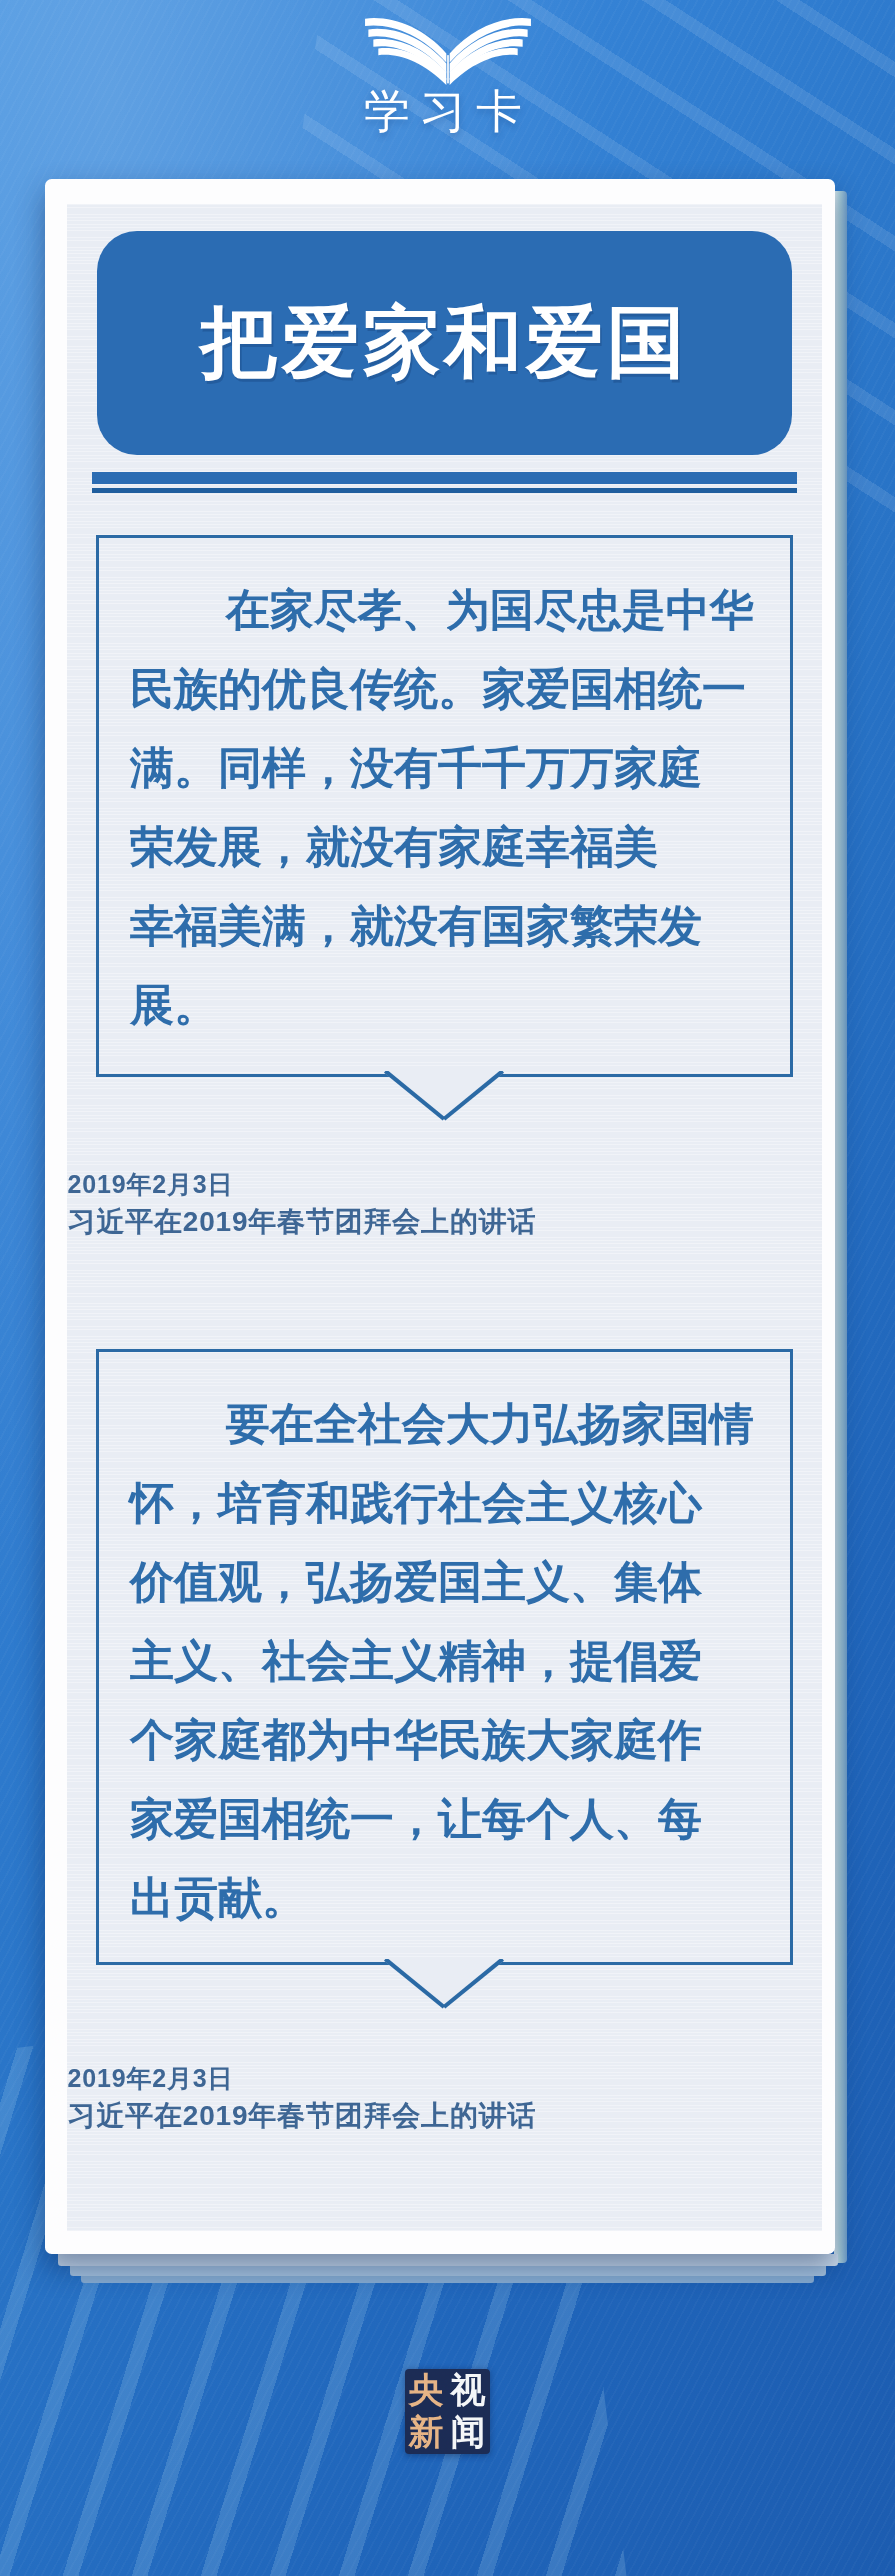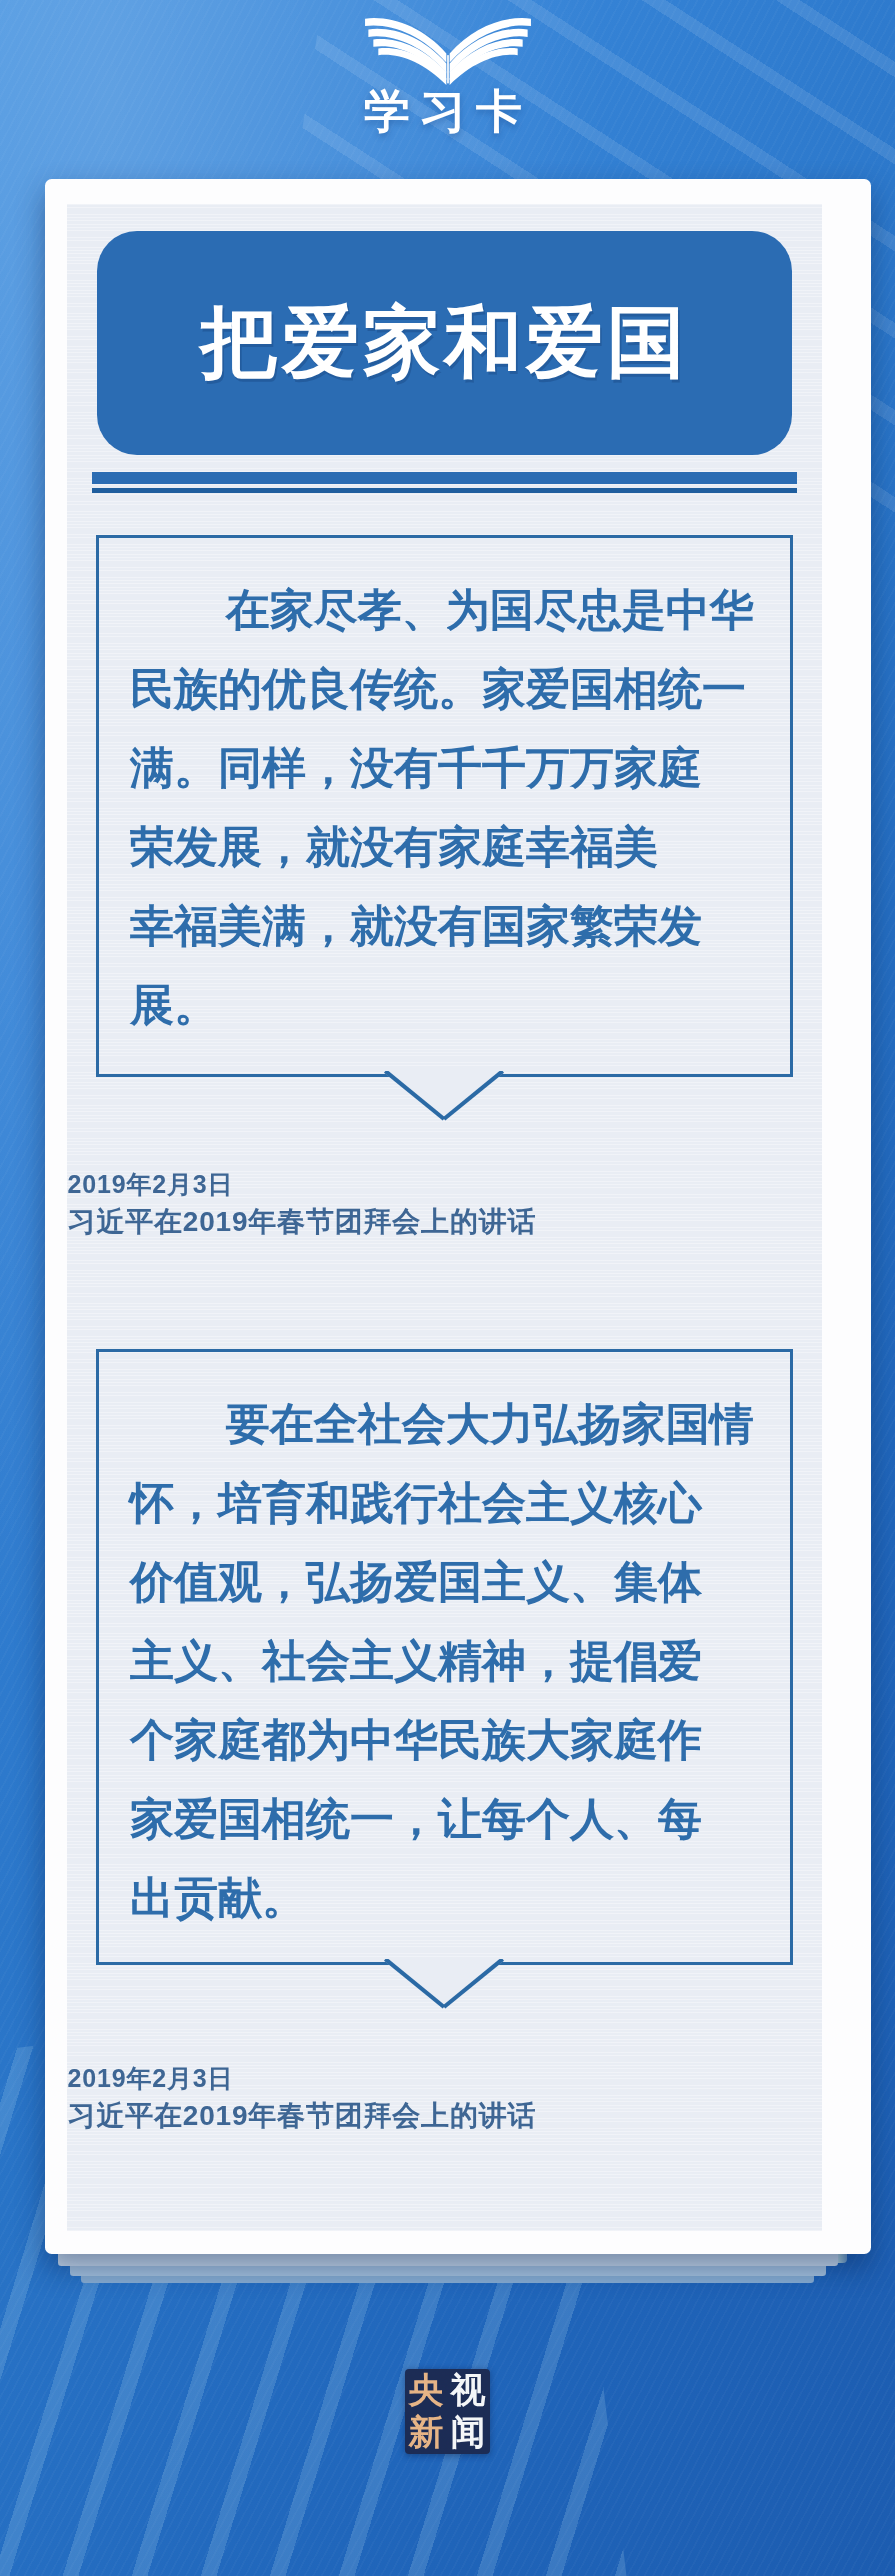--- a/index.html
+++ b/index.html
@@ -17,34 +17,34 @@
     background:repeating-linear-gradient(24deg,transparent 0 60px,rgba(255,255,255,0.10) 60px 73px);}
   .bg-fan-bl{position:absolute;left:-216px;bottom:-116px;width:813px;height:663px;
     transform:rotate(-7deg);
     background:repeating-linear-gradient(114deg,transparent 0 51px,rgba(205,240,250,0.16) 51px 66px);}
   .bg-glow{position:absolute;inset:0;
     background:radial-gradient(ellipse at 12% 4%,rgba(255,255,255,0.16),transparent 45%);}
 
   
   .book{position:absolute;left:50%;top:11.6px;transform:translateX(-50%);}
   .app-title{position:absolute;top:81px;left:0;width:100%;text-align:center;
-    color:#ffffff;font-size:46px;font-weight:700;letter-spacing:10px;
+    color:#ffffff;font-size:46px;font-weight:400;letter-spacing:10px;
     text-shadow:0 2.5px 6.6px rgba(16,58,120,0.35);}
 
   
   .stack-right{position:absolute;left:834px;top:191px;width:13.3px;height:2072px;
     background:linear-gradient(90deg,#e2eff3 0%,#a9cdd8 45%,#6f9cc6 100%);
     border-radius:0 4.1px 4.1px 0;}
   .stack-b1{position:absolute;left:58px;top:2254px;width:780px;height:11.6px;background:#cfdeed;border-radius:0 0 3.3px 3.3px;}
   .stack-b2{position:absolute;left:70px;top:2266px;width:756px;height:10px;background:#a6c2dd;border-radius:0 0 3.3px 3.3px;}
   .stack-b3{position:absolute;left:81px;top:2276px;width:733px;height:6.6px;background:#86abd0;border-radius:0 0 3.3px 3.3px;}
 
   .card{position:absolute;left:45px;top:179px;width:790px;height:2075px;
     background:#fdfdfe;border-radius:6.6px;
-    box-shadow:0 13.3px 28px rgba(8,38,86,0.45);padding-left:36px;}
+    box-shadow:0 13.3px 28px rgba(8,38,86,0.45);}
   .paper{position:absolute;left:21.6px;top:25px;width:755px;height:2027px;
     background:#e9edf4;
     background-image:repeating-linear-gradient(0deg,rgba(255,255,255,0.35) 0 0.8px,transparent 0.8px 3.3px);}
 
   
   .banner{position:absolute;left:30px;top:26.5px;width:695px;height:224px;
     border-radius:40px;background:#2b6cb3;color:#ffffff;text-align:center;
     display:flex;flex-direction:column;justify-content:center;gap:5px;}
   .banner div{font-size:78px;font-weight:900;letter-spacing:3.3px;line-height:1.18;
     text-shadow:1.7px 2.5px 0 rgba(20,62,120,0.35);white-space:nowrap;}

